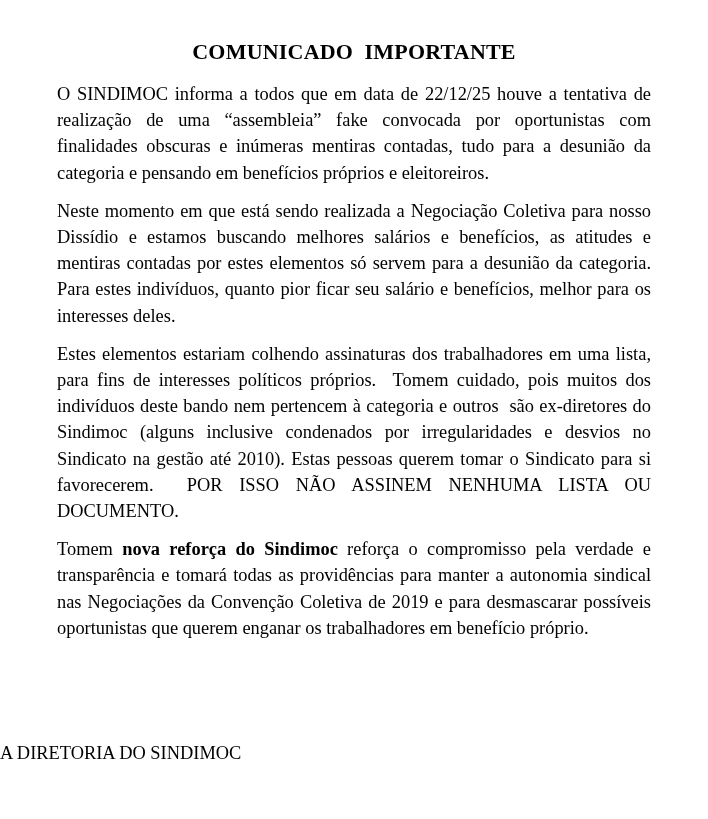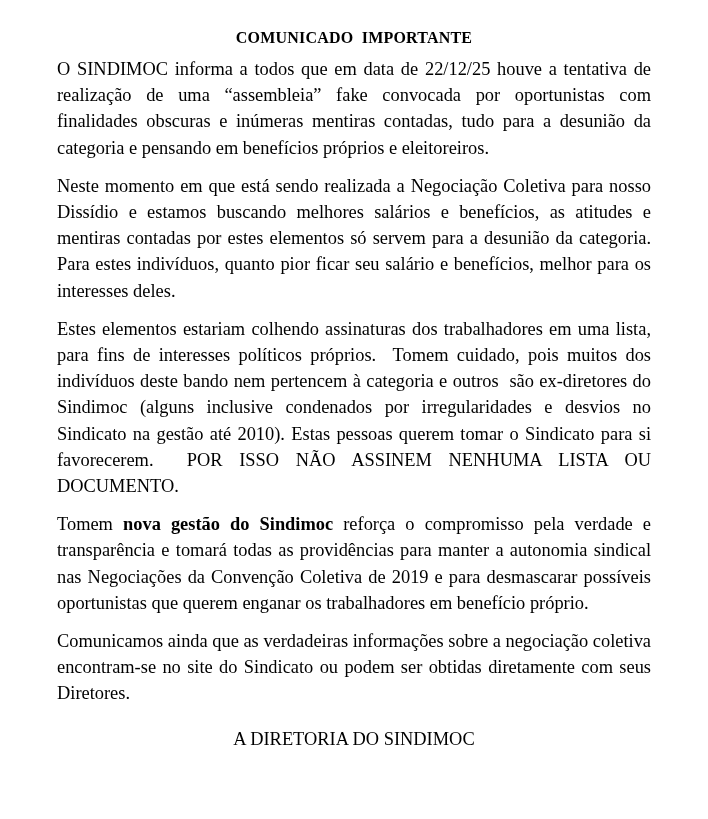--- a/index.html
+++ b/index.html
@@ -21,32 +21,32 @@
     position: relative;
     width: 708px;
     height: 819px;
     background: #ffffff;
     box-sizing: border-box;
   }
 
   .doc-title {
     text-align: center;
     font-weight: bold;
-    font-size: 16px;
+    font-size: 22px;
     letter-spacing: 0.2px;
-    margin: 0;
+    margin: 14px;
     padding: 25px 0 0 0;
     line-height: 26px;
     white-space: pre;
   }
 
   .body-block {
     position: absolute;
     left: 57px;
-    top: 56px;
+    top: 67px;
     width: 594px;
   }
 
   p.para {
     margin: 0 0 12px 0;
     font-size: 18.4px;
     line-height: 26.2px;
     text-align: justify;
     text-justify: inter-word;
     white-space: pre-wrap;
@@ -59,21 +59,21 @@
 
   .bold {
     font-weight: bold;
   }
 
   .signature {
     position: absolute;
     left: 0;
     right: 0;
     top: 726px;
-    text-align: center;
+    text-align: left;
     font-size: 18.4px;
     line-height: 26.2px;
     margin: 0;
     white-space: pre;
   }
 </style>
 </head>
 <body>
 
 <div class="page">
@@ -81,21 +81,20 @@
   <h1 class="doc-title">COMUNICADO  IMPORTANTE</h1>
 
   <div class="body-block">
 
     <p class="para">O SINDIMOC informa a todos que em data de 22/12/25 houve a tentativa de realização de uma “assembleia” fake convocada por oportunistas com finalidades obscuras e inúmeras mentiras contadas, tudo para a desunião da categoria e pensando em benefícios próprios e eleitoreiros.</p>
 
     <p class="para">Neste momento em que está sendo realizada a Negociação Coletiva para nosso Dissídio e estamos buscando melhores salários e benefícios, as atitudes e mentiras contadas por estes elementos só servem para a desunião da categoria. Para estes indivíduos, quanto pior ficar seu salário e benefícios, melhor para os interesses deles.</p>
 
     <p class="para">Estes elementos estariam colhendo assinaturas dos trabalhadores em uma lista, para fins de interesses políticos próprios.  Tomem cuidado, pois muitos dos indivíduos deste bando nem pertencem à categoria e outros  são ex-diretores do Sindimoc (alguns inclusive condenados por irregularidades e desvios no Sindicato na gestão até 2010). Estas pessoas querem tomar o Sindicato para si favorecerem.  POR ISSO NÃO ASSINEM NENHUMA LISTA OU DOCUMENTO.</p>
 
-    <p class="para"><span>Tomem </span><span class="bold">nova gestão do Sindimoc</span><span> reforça o compromisso pela verdade e transparência e tomará todas as providências para manter a autonomia sindical nas Negociações da Convenção Coletiva de 2019 e para desmascarar possíveis oportunistas que querem enganar os trabalhadores em benefício próprio.</span></p>
+    <p class="para"><span>Tomem </span><span class="bold">nova reforça do Sindimoc</span><span> reforça o compromisso pela verdade e transparência e tomará todas as providências para manter a autonomia sindical nas Negociações da Convenção Coletiva de 2019 e para desmascarar possíveis oportunistas que querem enganar os trabalhadores em benefício próprio.</span></p>
 
-    <p class="para">Comunicamos ainda que as verdadeiras informações sobre a negociação coletiva encontram-se no site do Sindicato ou podem ser obtidas diretamente com seus Diretores.</p>
 
   </div>
 
   <p class="signature">A DIRETORIA DO SINDIMOC</p>
 
 </div>
 
 </body></html>

